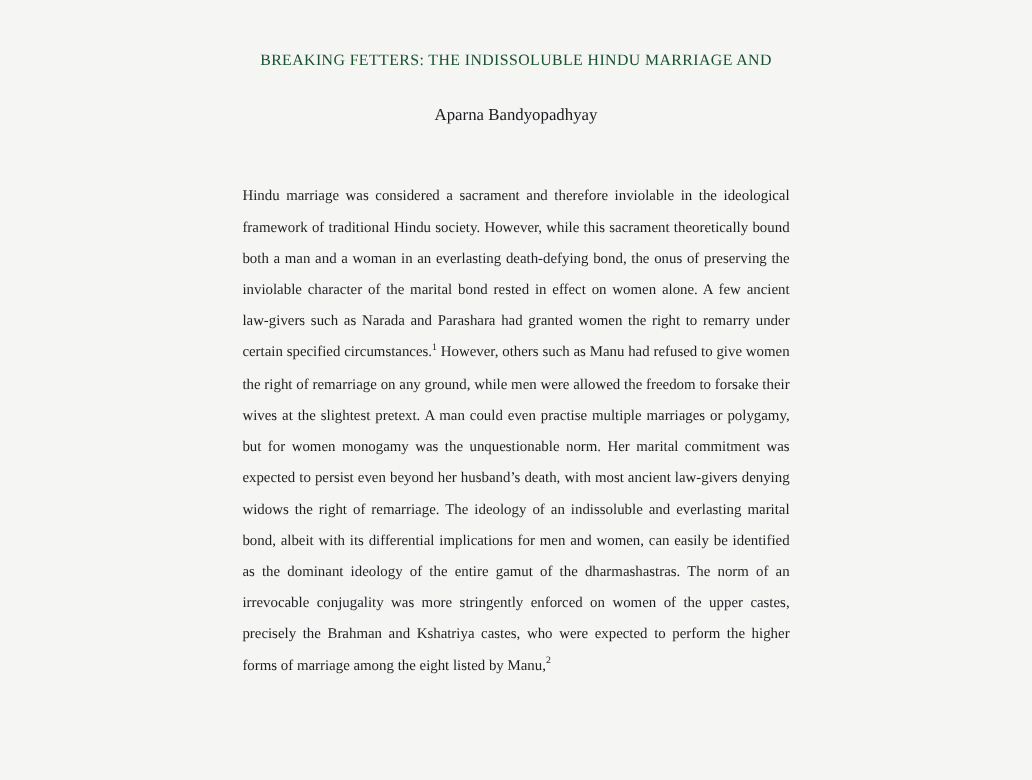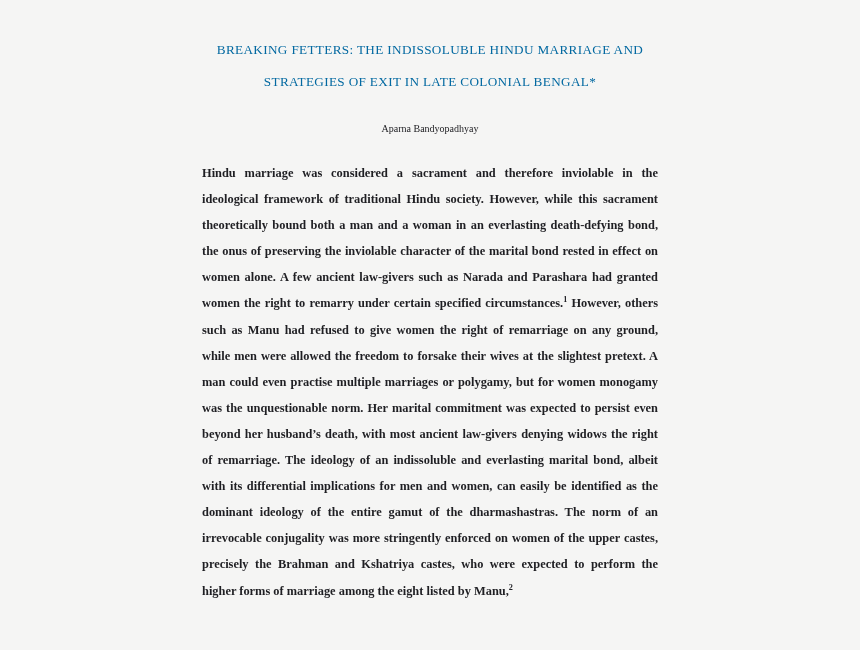--- a/index.html
+++ b/index.html
@@ -32,35 +32,34 @@
 
   .title-block {
     padding-top: 34px;
   }
 
   .title-line {
     text-align: center;
     font-size: 13.2px;
     letter-spacing: 0.35px;
     line-height: 32px;
-    color: #0369a1;
+    color: #14532d;
     white-space: nowrap;
   }
 
   .author {
     text-align: center;
-    font-size: 10px;
+    font-size: 14px;
     line-height: 30px;
     margin-top: 16px;
     color: #1b1b1f;
   }
 
   .body-block {
-    margin-top: 16px;
-    font-weight: bold;
+    margin-top: 38px;
   }
 
   p.para {
     margin: 0;
     text-align: justify;
     text-justify: inter-word;
     font-size: 12.4px;
     line-height: 26.1px;
     color: #1f1f23;
     hyphens: none;
@@ -77,21 +76,20 @@
   }
 </style>
 </head>
 <body>
 
 <div class="page">
   <div class="content">
 
     <div class="title-block">
       <div class="title-line">BREAKING FETTERS: THE INDISSOLUBLE HINDU MARRIAGE AND</div>
-      <div class="title-line">STRATEGIES OF EXIT IN LATE COLONIAL BENGAL*</div>
     </div>
 
     <div class="author">Aparna Bandyopadhyay</div>
 
     <div class="body-block">
 
       <p class="para"><span>Hindu marriage was considered a sacrament and therefore inviolable in the ideological framework of traditional Hindu society. However, while this sacrament theoretically bound both a man and a woman in an everlasting death-defying bond, the onus of preserving the inviolable character of the marital bond rested in effect on women alone. A few ancient law-givers such as Narada and Parashara had granted women the right to remarry under certain specified circumstances.</span><sup>1</sup> <span>However, others such as Manu had refused to give women the right of remarriage on any ground, while men were allowed the freedom to forsake their wives at the slightest pretext. A man could even practise multiple marriages or polygamy, but for women monogamy was the unquestionable norm. Her marital commitment was expected to persist even beyond her husband’s death, with most ancient law-givers denying widows the right of remarriage. The ideology of an indissoluble and everlasting marital bond, albeit with its differential implications for men and women, can easily be identified as the dominant ideology of the entire gamut of the dharmashastras. The norm of an irrevocable conjugality was more stringently enforced on women of the upper castes, precisely the Brahman and Kshatriya castes, who were expected to perform the higher forms of marriage among the eight listed by Manu,</span><sup>2</sup></p>
 
 
     </div>

